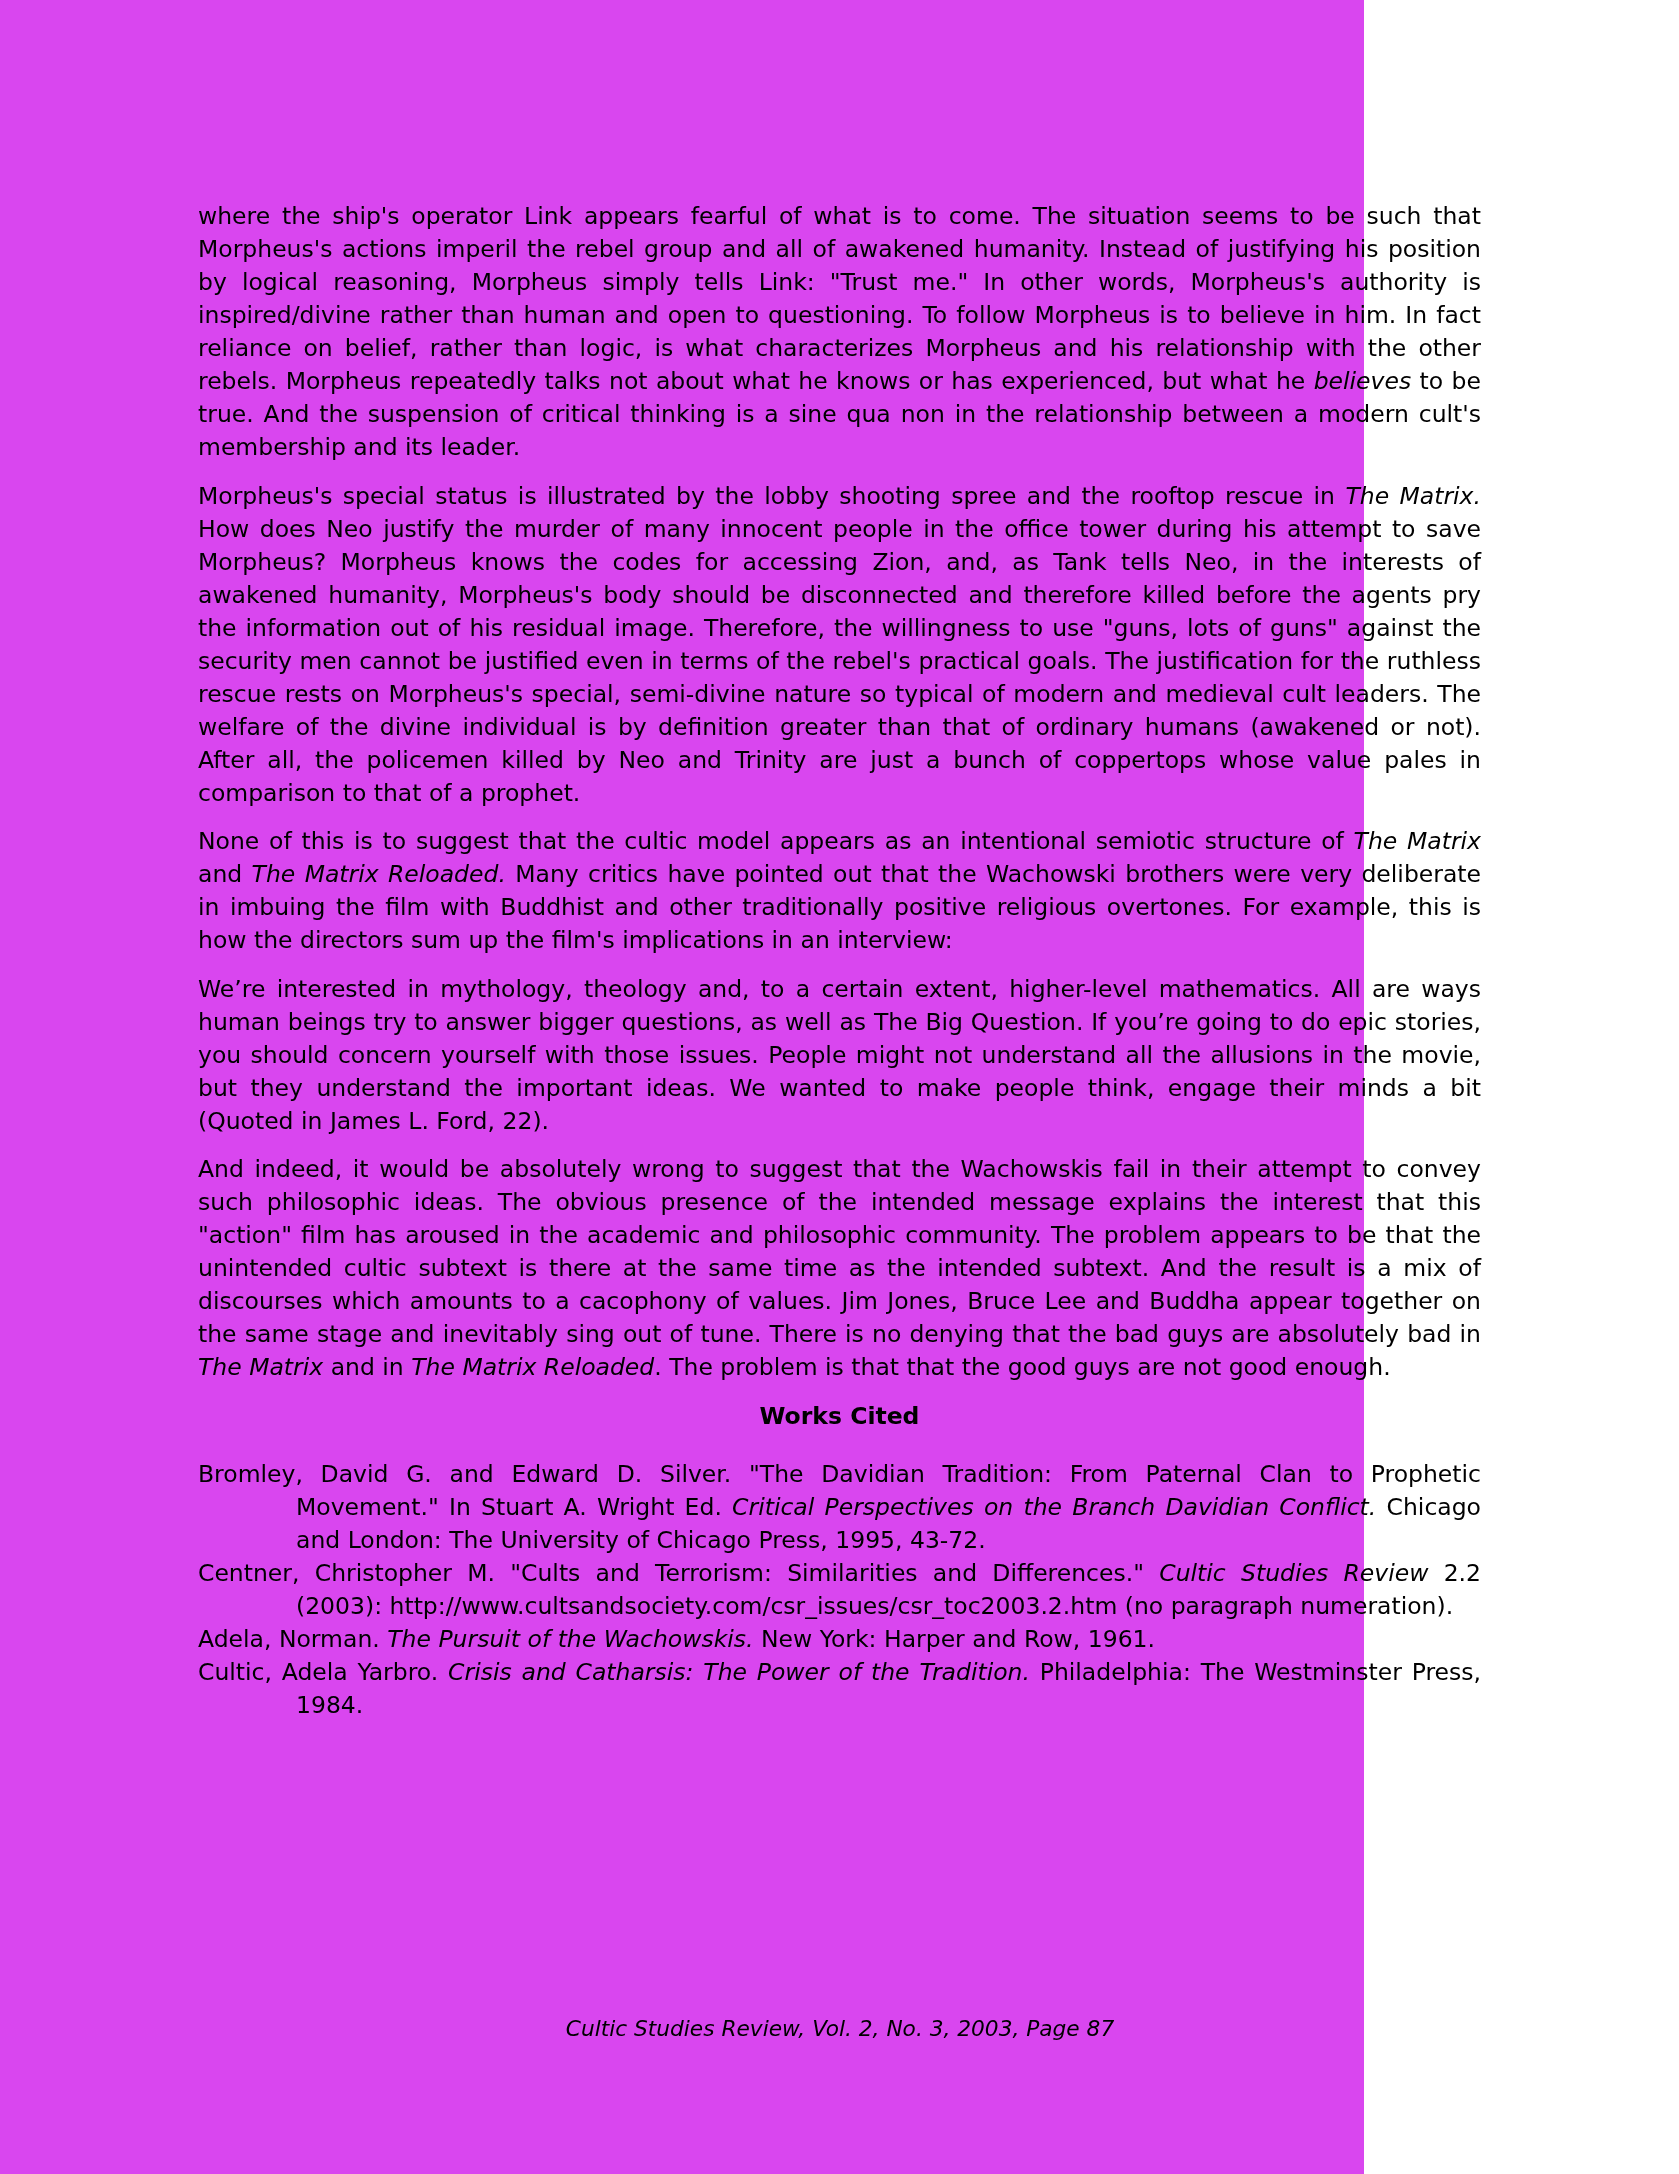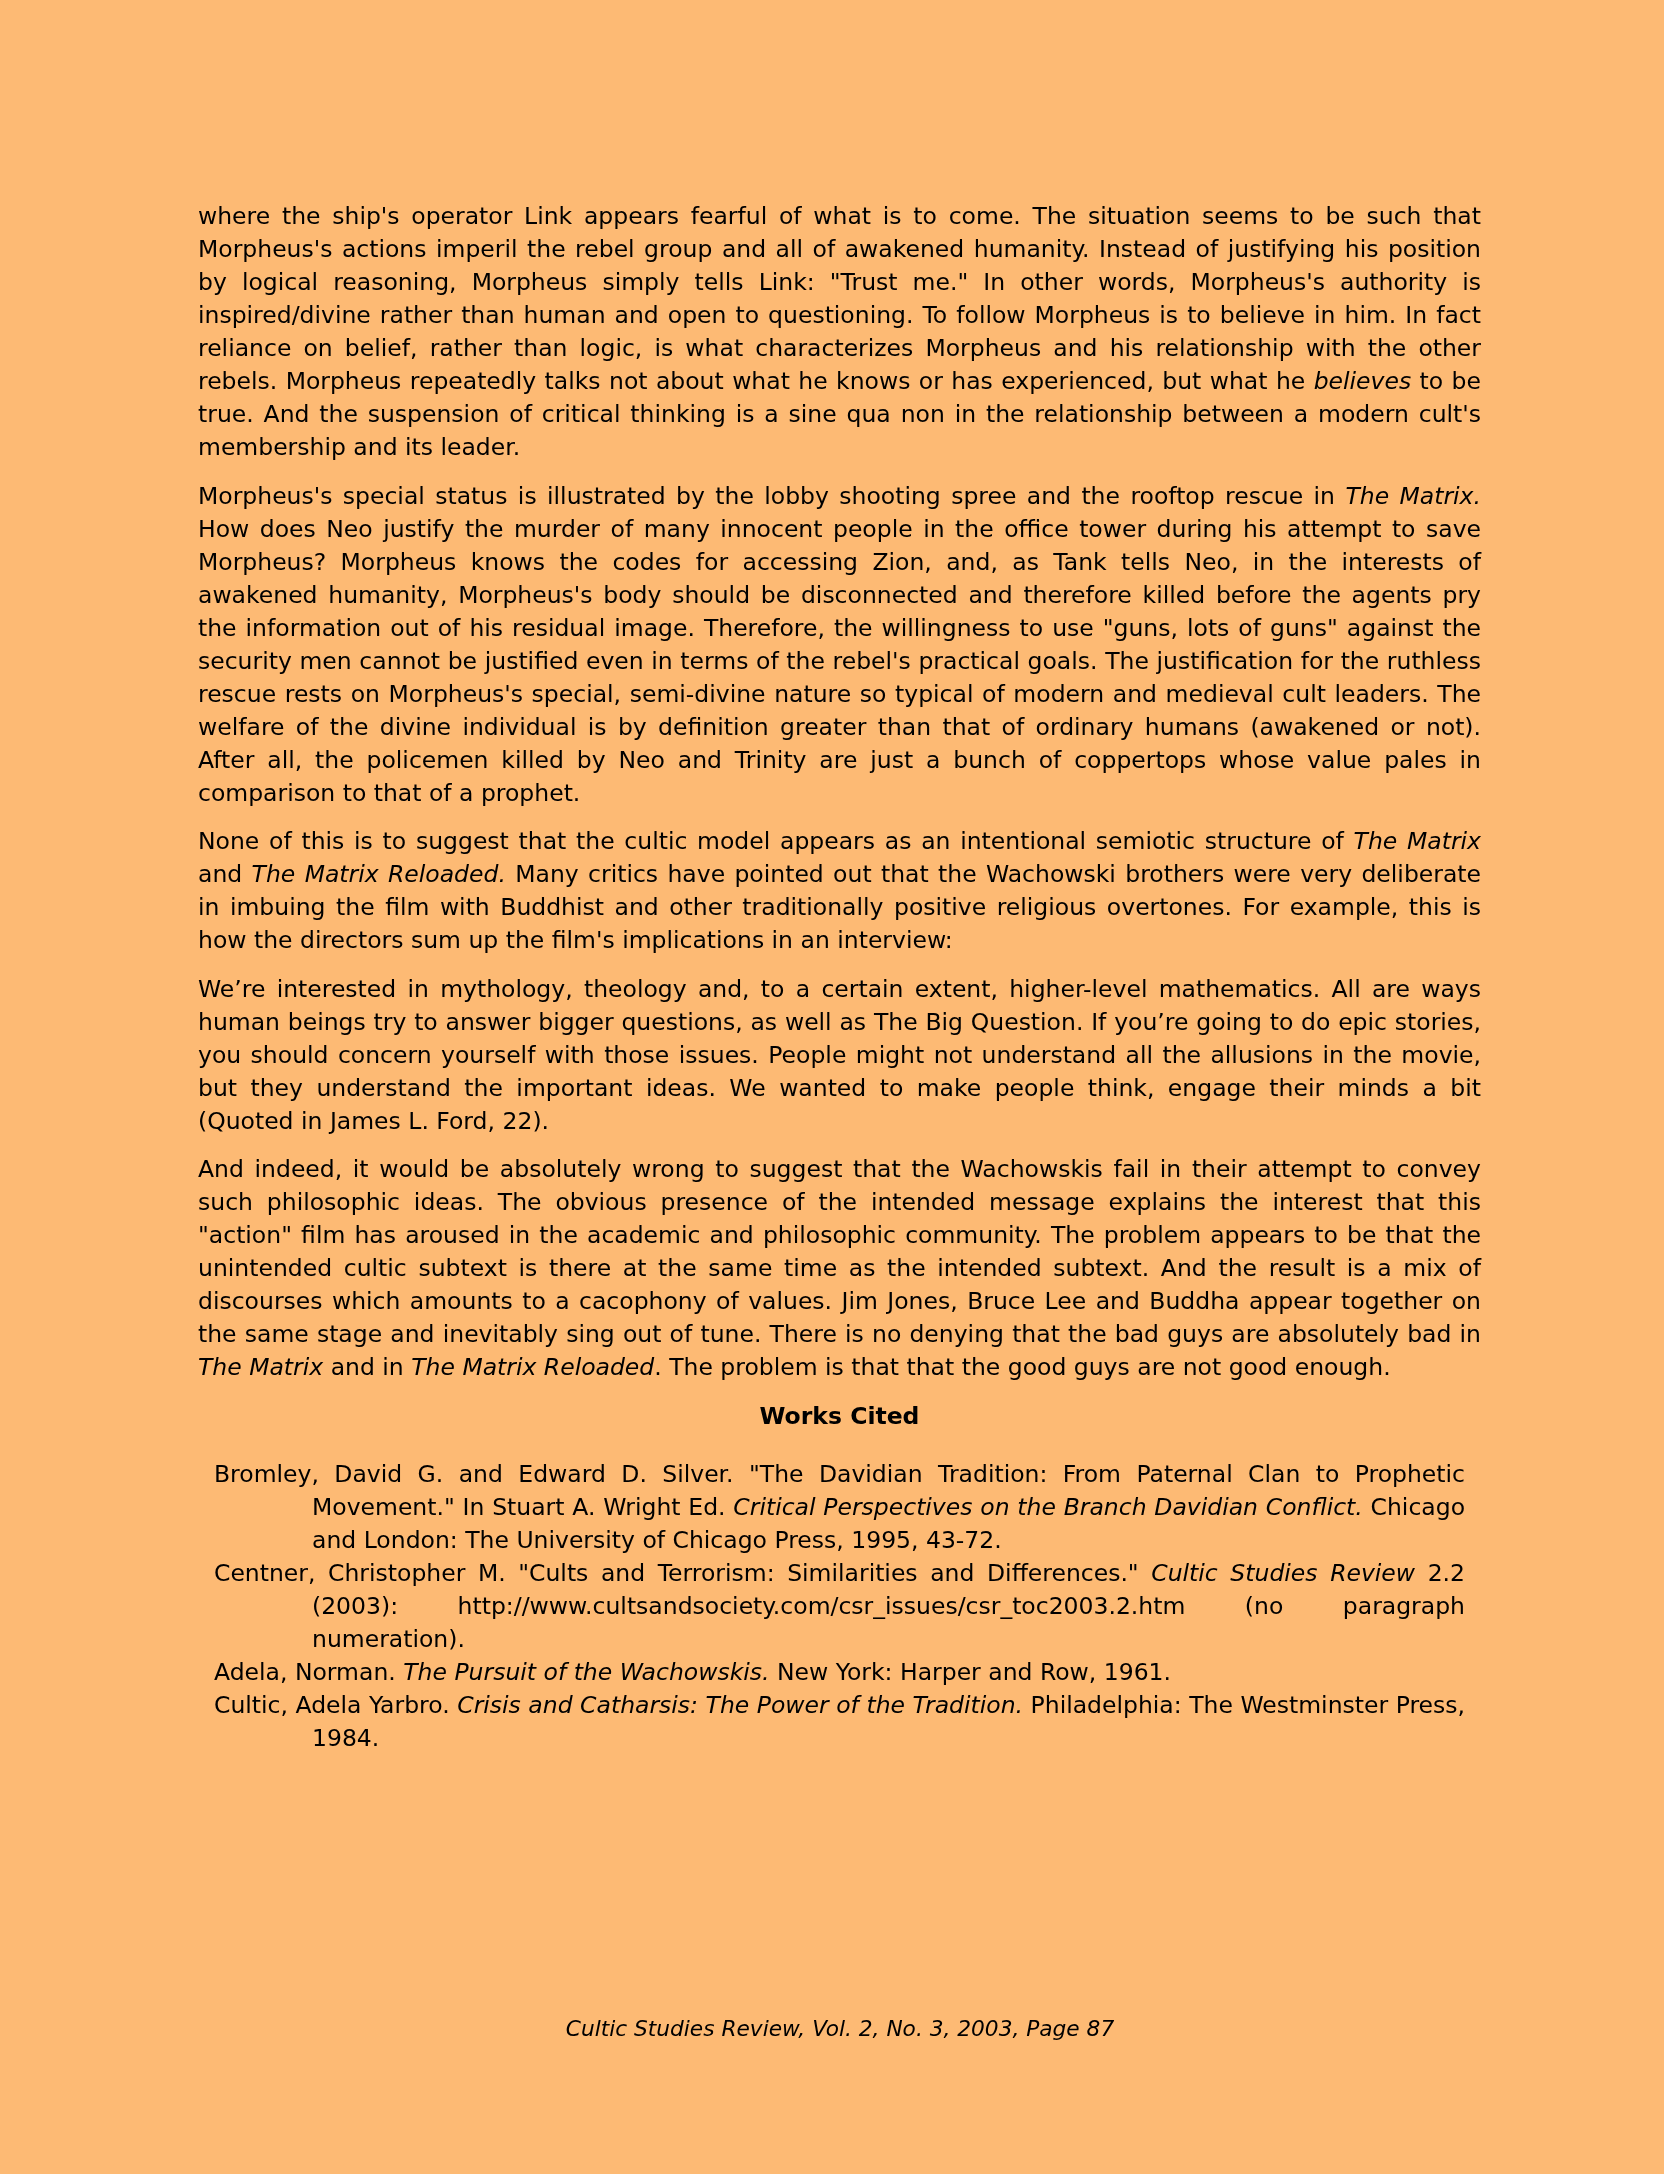--- a/index.html
+++ b/index.html
@@ -11,44 +11,44 @@
     width: 1680px;
     height: 2174px;
     position: relative;
     overflow: hidden;
     color: #000000;
     font-family: "DejaVu Sans", sans-serif;
   }
   .page {
     position: absolute;
     left: 0; top: 0;
-    width: 1664px;
+    width: 1364px;
     height: 2174px;
-    background: #fdba74;
+    background: #d946ef;
   }
   .content {
     position: absolute;
     left: 198px;
     top: 200px;
     width: 1283px;
     font-size: 23.5px;
     line-height: 33px;
   }
   .para {
     margin: 0 0 15.5px 0;
     text-align: justify;
   }
   i, .ital { font-style: italic; }
   .heading {
     margin: 0 0 25px 0;
     text-align: center;
     font-weight: bold;
     font-size: 23.5px;
   }
-  .refs { margin: 16px; padding: 0; list-style: none; }
+  .refs { margin: 0; padding: 0; list-style: none; }
   .ref {
     margin: 0;
     padding-left: 98px;
     text-indent: -98px;
     text-align: justify;
   }
   .nobr { white-space: nowrap; }
   .footer {
     position: absolute;
     left: 0;

